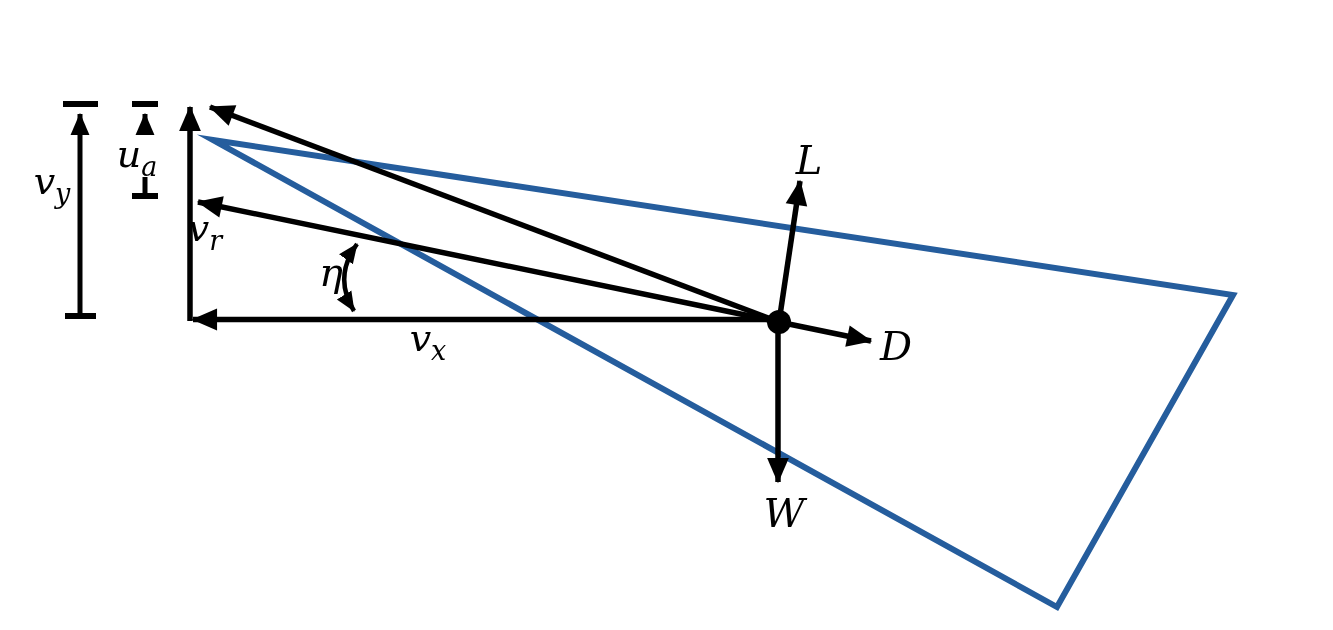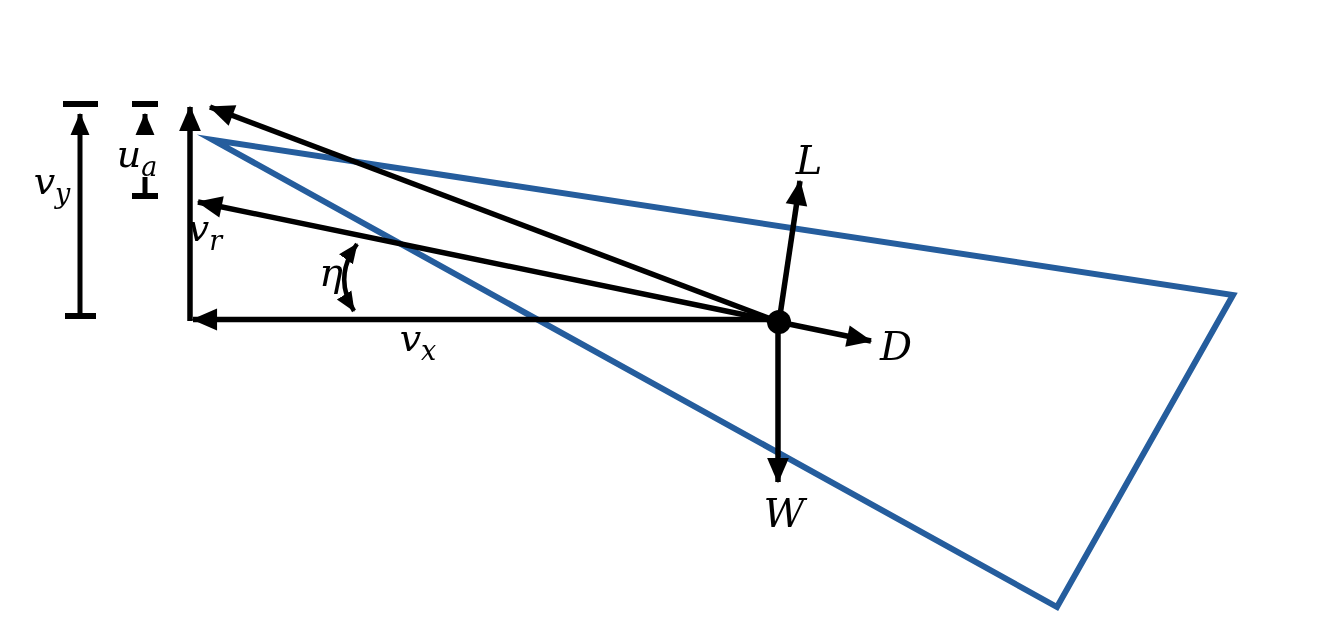--- a/index.html
+++ b/index.html
@@ -72,21 +72,21 @@
   </svg>
 
   <div class="lbl" style="left:52px; top:184px;"><span>v</span><span class="sub">y</span></div>
 
   <div class="lbl" style="left:137px; top:157px;"><span>u</span><span class="sub">a</span></div>
 
   <div class="lbl" style="left:205px; top:231px;"><span>v</span><span class="sub">r</span></div>
 
   <div class="lbl lbl-letter" style="left:331px; top:272px;"><span>η</span></div>
 
-  <div class="lbl" style="left:418px; top:341px;"><span>v</span><span class="sub">x</span></div>
+  <div class="lbl" style="left:428px; top:341px;"><span>v</span><span class="sub">x</span></div>
 
   <div class="lbl lbl-letter" style="left:809px; top:160px;"><span>L</span></div>
 
   <div class="lbl lbl-letter" style="left:896px; top:346px;"><span>D</span></div>
 
   <div class="lbl lbl-letter" style="left:784px; top:513px;"><span>W</span></div>
 
 </div>
 
 </body></html>

